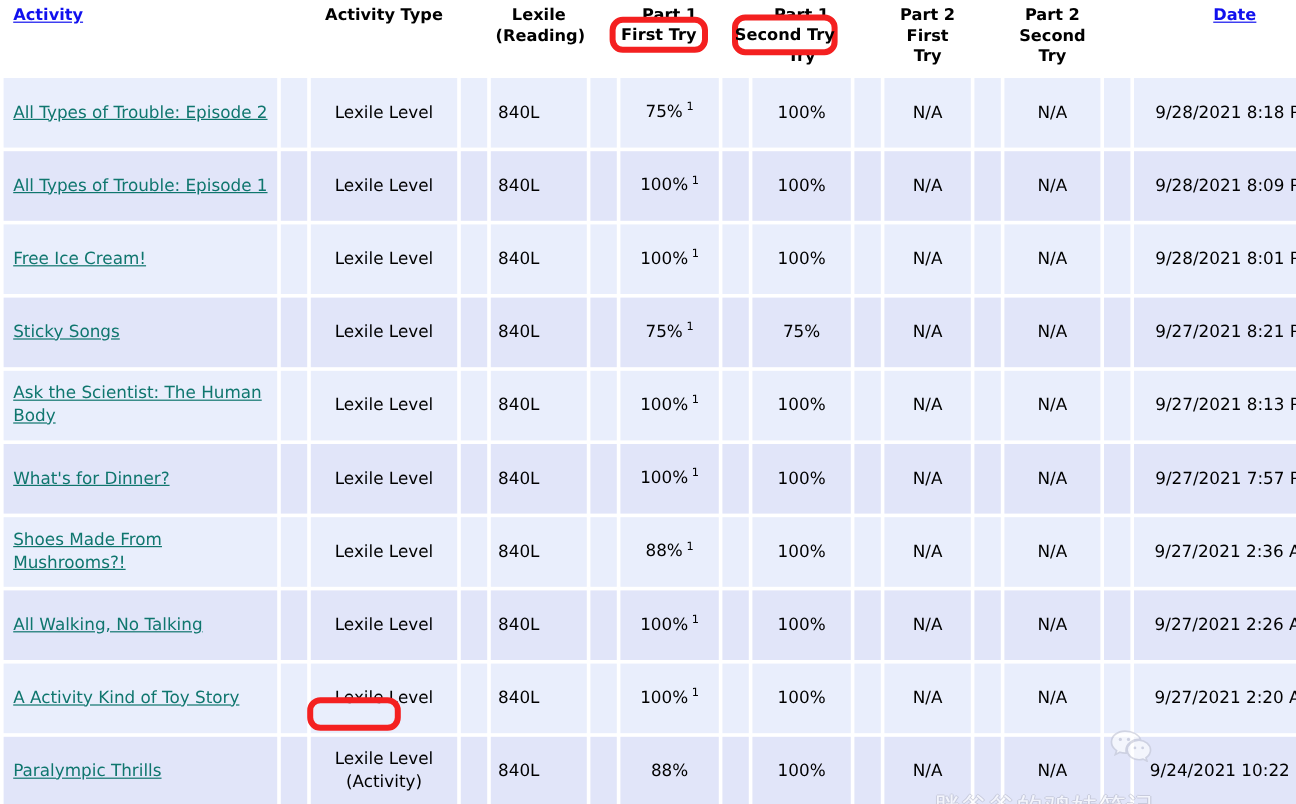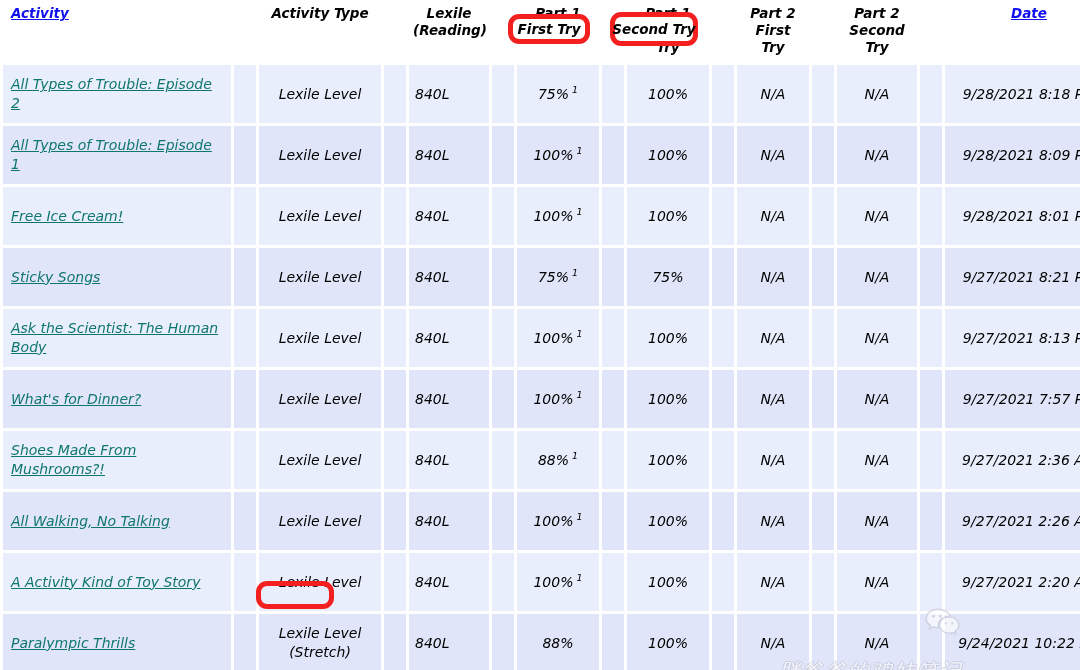--- a/index.html
+++ b/index.html
@@ -14,21 +14,20 @@
     font-family: "DejaVu Sans", "Liberation Sans", sans-serif;
     font-size: 13.5px;
     color: #000000;
     position: relative;
   }
 
   #report-wrap {
     position: relative;
     width: 1080px;
     height: 670px;
-    font-style: italic;
   }
 
   table.report {
     width: 1080px;
     border-collapse: separate;
     border-spacing: 3px 3px;
     table-layout: fixed;
     margin: 0;
   }
 
@@ -372,21 +371,21 @@
           <td class="spacer"></td>
           <td class="cell-num">N/A</td>
           <td class="spacer"></td>
           <td class="cell-num">N/A</td>
           <td class="spacer"></td>
           <td class="cell-date">9/27/2021  2:20 AM</td>
         </tr>
         <tr class="row-even">
           <td class="cell-activity"><span class="act-link">Paralympic Thrills</span></td>
           <td class="spacer"></td>
-          <td class="cell-type"><span>Lexile Level</span><span class="stretch-line">(Stretch)</span></td>
+          <td class="cell-type"><span>Lexile Level</span><span class="stretch-line">(Activity)</span></td>
           <td class="spacer"></td>
           <td class="cell-lexile">840L</td>
           <td class="spacer"></td>
           <td class="cell-num">88%</td>
           <td class="spacer"></td>
           <td class="cell-num">100%</td>
           <td class="spacer"></td>
           <td class="cell-num">N/A</td>
           <td class="spacer"></td>
           <td class="cell-num">N/A</td>

